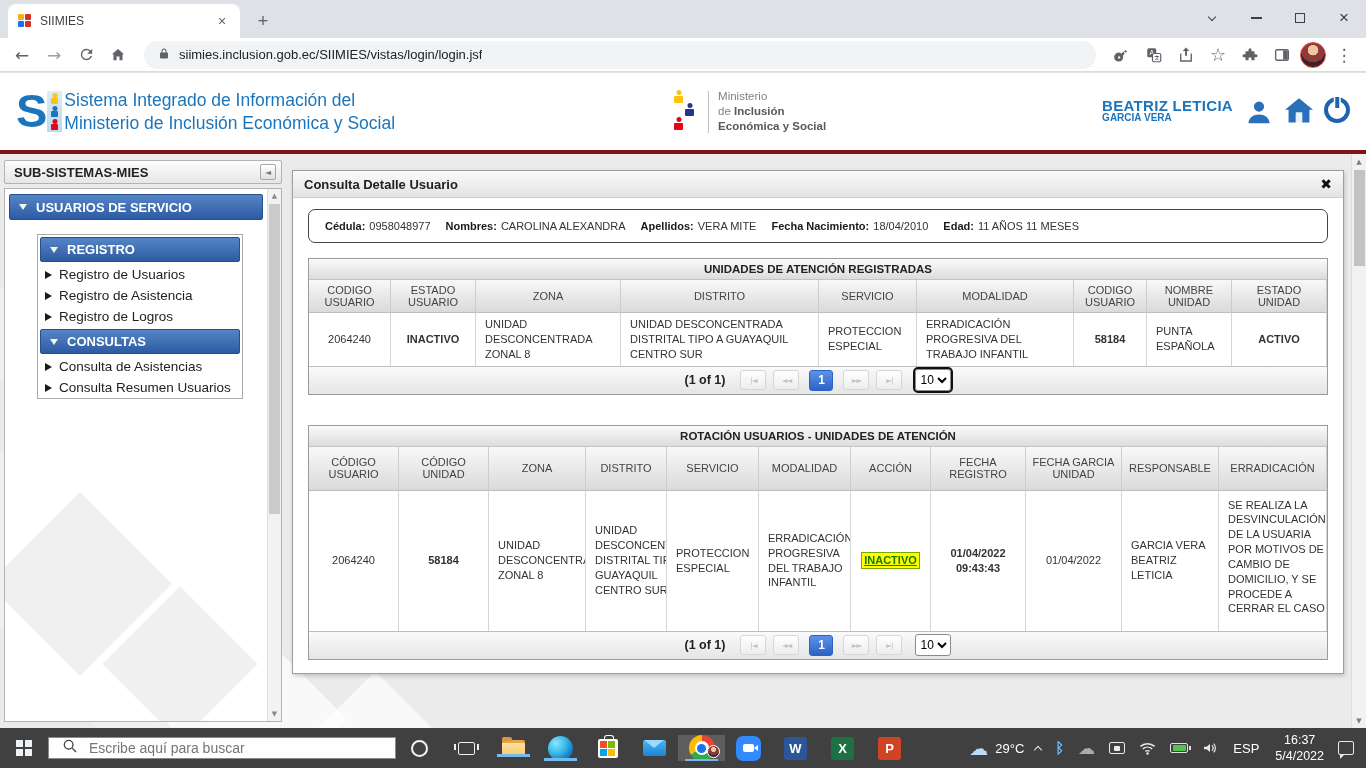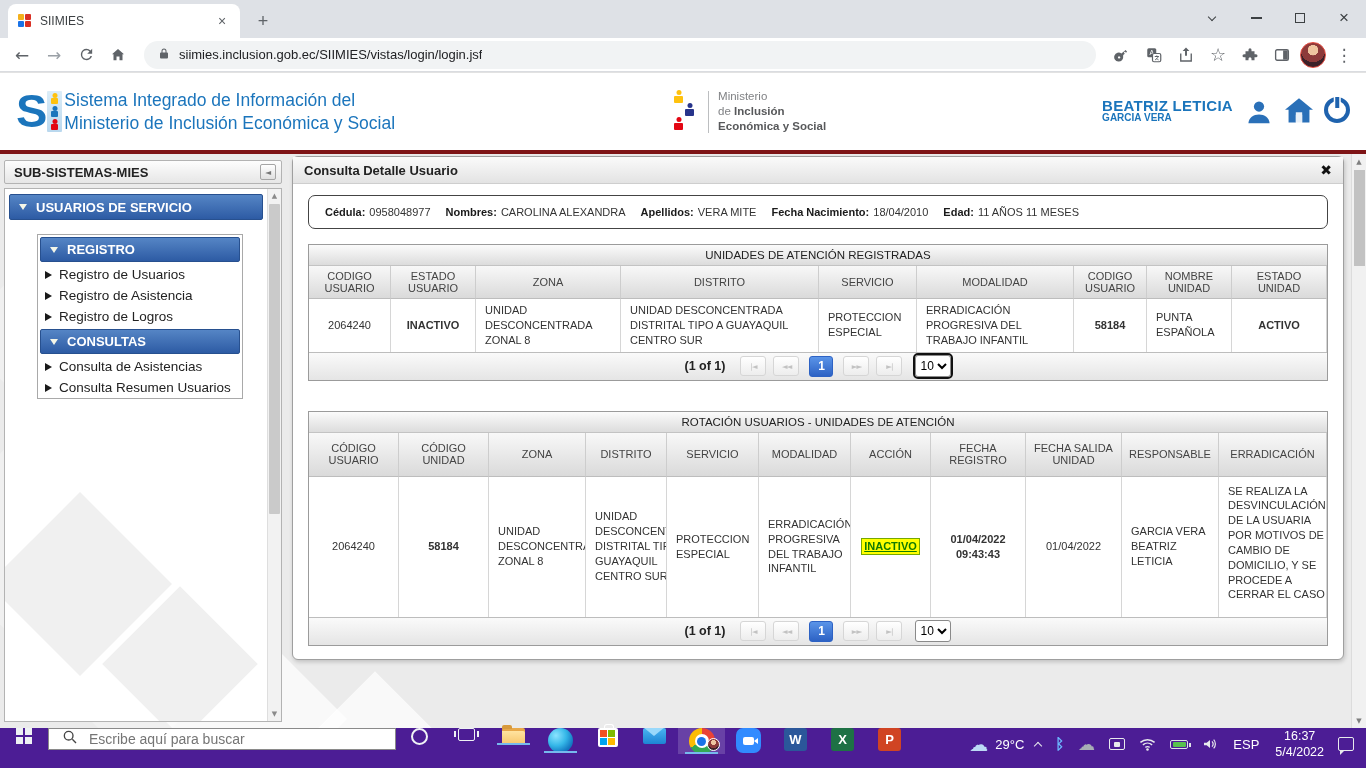--- a/index.html
+++ b/index.html
@@ -72,28 +72,28 @@
   .sb-arrow.bot{position:absolute;bottom:0;left:0;right:0}
   .sb-thumb{position:absolute;top:15px;left:1px;right:1px;height:310px;background:#cacaca;border-radius:1px}
   .root-bar{margin:5px 18px 6px 4px;height:26px;background:linear-gradient(#5585c5,#2d5ba4);border:1px solid #27508f;border-radius:2px;color:#fff;font-weight:bold;font-size:13px;display:flex;align-items:center;gap:9px;padding:0 9px}
   .group-panel{margin:14px 0 0 32px;width:206px;border:1px solid #a9a9a9;background:#fff}
   .group-bar{margin:2px;height:25px;background:linear-gradient(#5585c5,#2d5ba4);border:1px solid #27508f;border-radius:2px;color:#fff;font-weight:bold;font-size:13px;display:flex;align-items:center;gap:9px;padding:0 9px}
   .mitem{display:flex;align-items:center;gap:7px;padding:3px 7px;font-size:13.5px;color:#222}
   .tri-d{width:0;height:0;border-top:6px solid #f4f6e8;border-left:4.5px solid transparent;border-right:4.5px solid transparent}
   .tri-r{width:0;height:0;border-left:7px solid #1a1a1a;border-top:4.5px solid transparent;border-bottom:4.5px solid transparent}
 
   
-  .mainpanel{position:absolute;left:292px;top:2px;right:22px;height:504px;background:#fff;border:1px solid #9f9f9f;z-index:2;box-shadow:1px 2px 4px rgba(0,0,0,.18);border-radius:6px}
+  .mainpanel{position:absolute;left:292px;top:16px;right:22px;height:504px;background:#fff;border:1px solid #9f9f9f;z-index:2;box-shadow:1px 2px 4px rgba(0,0,0,.18);border-radius:0}
   .mp-head{height:27px;background:linear-gradient(#fafafa,#e3e3e3);border-bottom:1px solid #cecece;display:flex;align-items:center;justify-content:space-between;padding:0 11px;font-weight:bold;font-size:13px;color:#222}
   .mp-close{font-size:14px;color:#111;font-family:"DejaVu Sans",sans-serif}
   .mp-body{padding:11px 15px}
   .infobox{border:1.5px solid #444;border-radius:7px;padding:10px 16px;font-size:11px;color:#333;display:flex;gap:15px;white-space:nowrap;overflow:hidden}
   .infobox b{color:#1a1a1a;margin-right:4px}
   .tblwrap{border:1px solid #9b9b9b;margin-top:15px;background:#fff}
-  .tbl-title{height:21px;background:linear-gradient(#fbfbfb,#dcdcdc);border-bottom:1px solid #c3c3c3;display:flex;align-items:center;justify-content:center;font-weight:normal;font-size:11.5px;color:#222}
+  .tbl-title{height:21px;background:linear-gradient(#fbfbfb,#dcdcdc);border-bottom:1px solid #c3c3c3;display:flex;align-items:center;justify-content:center;font-weight:bold;font-size:11.5px;color:#222}
   .grid1{display:grid;grid-template-columns:82px 85px 145px 198px 98px 157px 73px 85px 1fr}
   .grid2{display:grid;grid-template-columns:90px 90px 97px 81px 92px 92px 80px 95px 96px 97px 1fr}
   .th{background:linear-gradient(#f8f8f8,#dadada);border-right:1px solid #cdcdcd;border-bottom:1px solid #bdbdbd;padding:4px 3px;font-size:11px;color:#444;display:flex;align-items:center;justify-content:center;text-align:center;min-height:32px}
   .t2 .th{min-height:44px}
   .td{border-right:1px solid #d6d6d6;padding:4px 9px;font-size:11px;color:#333;display:flex;align-items:center;overflow:hidden;line-height:1.35}
   .t1 .td{min-height:46px}
   .t2 .td{height:140px}
   .td.c{justify-content:center;text-align:center}
   .td.b{font-weight:bold}
   .td.obs{align-items:flex-start;padding-top:7px}
@@ -105,21 +105,21 @@
   .pg-sel{height:22px;font-size:12px;margin-left:6px;border:1px solid #8a8a8a;border-radius:3px;background:#fff;font-family:"Liberation Sans",sans-serif}
   .pg-sel.focused{outline:2px solid #111}
 
   
   .page-scroll{position:absolute;top:0;right:0;bottom:0;width:15px;background:#f1f1f1;border-left:1px solid #dcdcdc;z-index:4}
   .ps-arrow{height:15px;display:flex;align-items:center;justify-content:center;font-size:7px;color:#7f7f7f;font-family:"DejaVu Sans",sans-serif}
   .ps-arrow.bot{position:absolute;bottom:0;left:0;right:0}
   .ps-thumb{position:absolute;top:16px;left:1.5px;right:1.5px;height:96px;background:#c2c2c2}
 
   
-  .taskbar{height:40px;background:#4c1d95;display:flex;align-items:flex-start;color:#e8eaed}
+  .taskbar{height:40px;background:#404040;display:flex;align-items:center;color:#e8eaed}
   .tb-start{width:48px;display:flex;align-items:center;justify-content:center}
   .winlogo{display:grid;grid-template-columns:7px 7px;grid-template-rows:7px 7px;gap:1.5px}
   .winlogo i{background:#eef1f4}
   .tb-search{width:348px;background:#fff;border:1px solid #8a8a8a;display:flex;align-items:center;gap:11px;padding:0 13px;color:#444}
   .tb-search svg{flex:none}
   .tb-search input{border:none;outline:none;font-size:14px;width:100%;background:transparent;color:#333;font-family:"Liberation Sans",sans-serif}
   .tb-btn{width:47px;display:flex;align-items:center;justify-content:center;position:relative}
   .tb-btn.active::after{content:"";position:absolute;bottom:0;left:7px;right:7px;height:2.5px;background:#76b9ed}
   .tb-btn.focused{background:rgba(255,255,255,.16)}
   .cortana{width:17px;height:17px;border:2px solid #f0f3f6;border-radius:50%}
@@ -409,21 +409,21 @@
           <div class="tbl-title">ROTACIÓN USUARIOS - UNIDADES DE ATENCIÓN</div>
           <div class="grid2">
             <div class="th">CÓDIGO USUARIO</div>
             <div class="th">CÓDIGO UNIDAD</div>
             <div class="th">ZONA</div>
             <div class="th">DISTRITO</div>
             <div class="th">SERVICIO</div>
             <div class="th">MODALIDAD</div>
             <div class="th">ACCIÓN</div>
             <div class="th">FECHA REGISTRO</div>
-            <div class="th">FECHA SALIDA UNIDAD</div>
+            <div class="th">FECHA GARCIA UNIDAD</div>
             <div class="th">RESPONSABLE</div>
             <div class="th">ERRADICACIÓN</div>
           </div>
           <div class="grid2">
             <div class="td c">2064240</div>
             <div class="td c b">58184</div>
             <div class="td">UNIDAD DESCONCENTRADA ZONAL 8</div>
             <div class="td">UNIDAD DESCONCENTRADA DISTRITAL TIPO A GUAYAQUIL CENTRO SUR</div>
             <div class="td">PROTECCION ESPECIAL</div>
             <div class="td">ERRADICACIÓN PROGRESIVA DEL TRABAJO INFANTIL</div>

